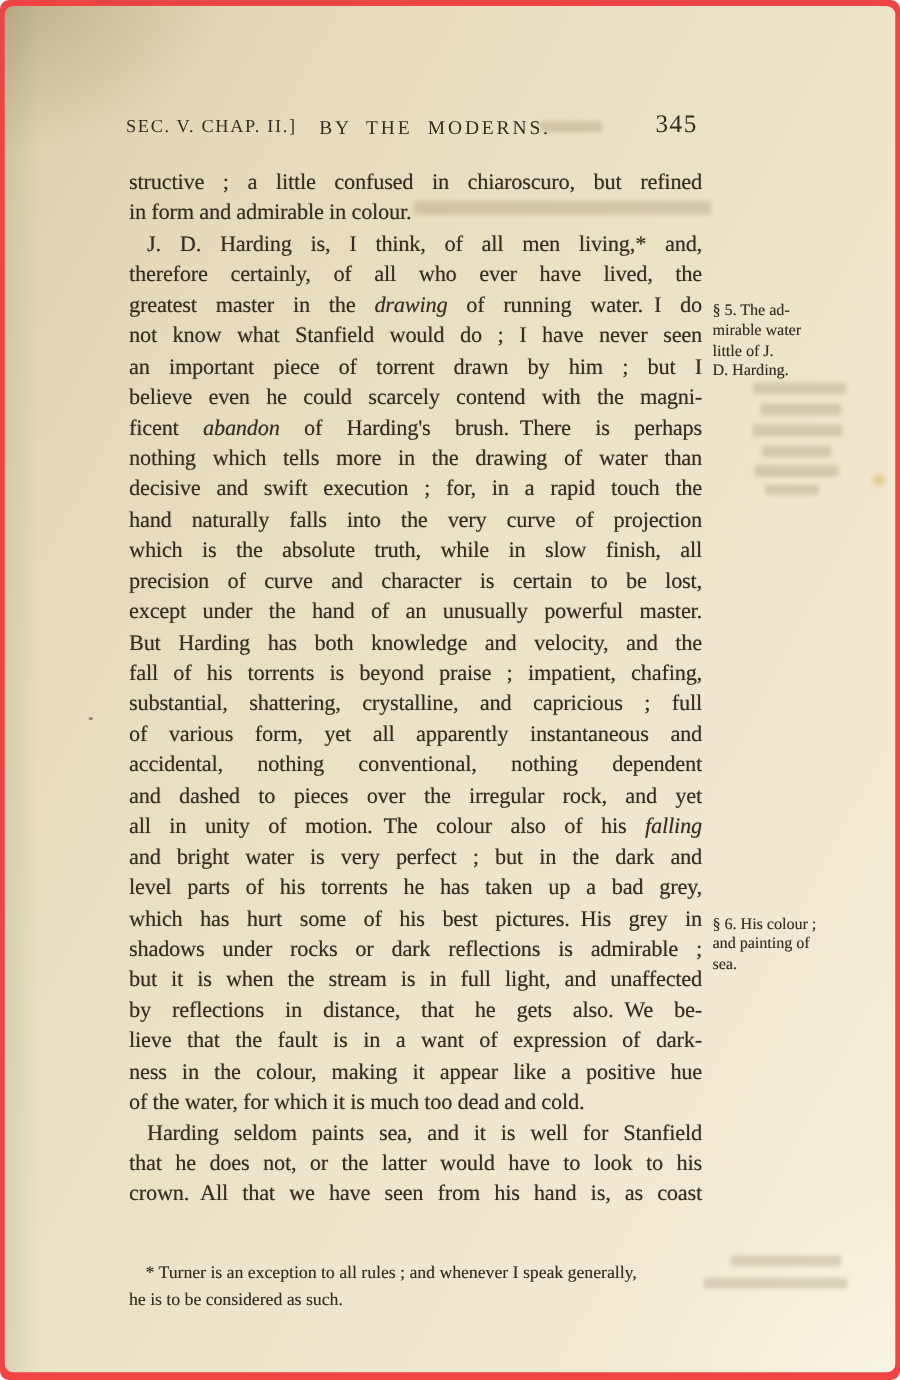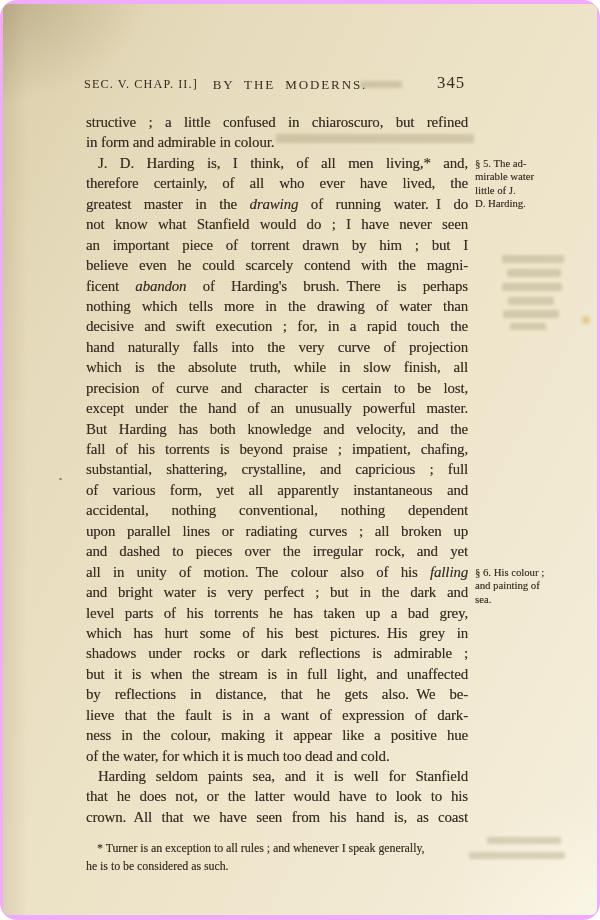--- a/index.html
+++ b/index.html
@@ -1,21 +1,21 @@
 <!DOCTYPE html>
 <html><head>
 <meta charset="utf-8">
 <style>
   html,body { margin:0; padding:0; overflow:hidden; }
   body {
     width:600px; height:920px; position:relative; background:#ffffff;
     font-family:"Liberation Serif","DejaVu Serif",serif;
   }
   .scan {
-    position:absolute; inset:0; background:#f0abfc; border-radius:17px; overflow:hidden;
+    position:absolute; inset:0; background:#ef4444; border-radius:6px; overflow:hidden;
   }
   .paper {
     position:absolute; inset:4px 3px 5px 3px; border-radius:6px; overflow:hidden;
     color:#362d22;
     background:
       linear-gradient(90deg, rgba(110,90,60,0.12) 0%, rgba(110,90,60,0) 4%),
       radial-gradient(260px 190px at -2% -2%, rgba(118,98,58,0.32), rgba(118,98,58,0) 62%),
       radial-gradient(300px 220px at 103% 101%, rgba(255,252,238,0.55), rgba(255,252,238,0) 60%),
       linear-gradient(118deg, #dbcfab 0%, #e6dbbc 22%, #ece2c6 48%, #f1e9d2 78%, #f5efdc 100%);
   }
@@ -32,21 +32,21 @@
     white-space:nowrap; height:20.45px; font-size:14.8px; letter-spacing:-0.1px;
     text-align:justify; text-align-last:justify;
     text-shadow:0.2px 0.2px 0.5px rgba(54,45,34,0.5);
   }
   .line.indent { text-indent:12px; }
   .line.para-end { text-align-last:left; }
   .line i { font-style:italic; }
   
   .margin-note { position:absolute; left:389px; width:86px;
                  font-size:10.7px; line-height:13.4px;
-                 text-shadow:0.2px 0.2px 0.4px rgba(54,45,34,0.45); }
+                 text-shadow:0.2px 0.2px 0.4px rgba(54,45,34,0.45);margin-top:44px; }
   .note-line { white-space:nowrap; }
   
   .footnote { position:absolute; left:83px; top:836px; width:402px;
               font-size:11.8px; line-height:17.8px;
               text-shadow:0.2px 0.2px 0.4px rgba(54,45,34,0.45); }
   .fn-line.first { text-indent:11px; }
   
   .ghost { position:absolute; background:rgba(146,136,100,0.30); filter:blur(1.5px); border-radius:2px; }
   .stain { position:absolute; left:576px; top:310px; width:14px; height:12px;
            background:radial-gradient(circle, rgba(198,160,48,0.45), rgba(198,160,48,0) 70%); }
@@ -79,21 +79,20 @@
           <div class="line">decisive and swift execution ; for, in a rapid touch the</div>
           <div class="line">hand naturally falls into the very curve of projection</div>
           <div class="line">which is the absolute truth, while in slow finish, all</div>
           <div class="line">precision of curve and character is certain to be lost,</div>
           <div class="line">except under the hand of an unusually powerful master.</div>
           <div class="line">But Harding has both knowledge and velocity, and the</div>
           <div class="line">fall of his torrents is beyond praise ; impatient, chafing,</div>
           <div class="line">substantial, shattering, crystalline, and capricious ; full</div>
           <div class="line">of various form, yet all apparently instantaneous and</div>
           <div class="line">accidental, nothing conventional, nothing dependent</div>
-          <div class="line">upon parallel lines or radiating curves ; all broken up</div>
           <div class="line">and dashed to pieces over the irregular rock, and yet</div>
           <div class="line">all in unity of motion. The colour also of his <i>falling</i></div>
           <div class="line">and bright water is very perfect ; but in the dark and</div>
           <div class="line">level parts of his torrents he has taken up a bad grey,</div>
           <div class="line">which has hurt some of his best pictures. His grey in</div>
           <div class="line">shadows under rocks or dark reflections is admirable ;</div>
           <div class="line">but it is when the stream is in full light, and unaffected</div>
           <div class="line">by reflections in distance, that he gets also. We be-</div>
           <div class="line">lieve that the fault is in a want of expression of dark-</div>
           <div class="line">ness in the colour, making it appear like a positive hue</div>

